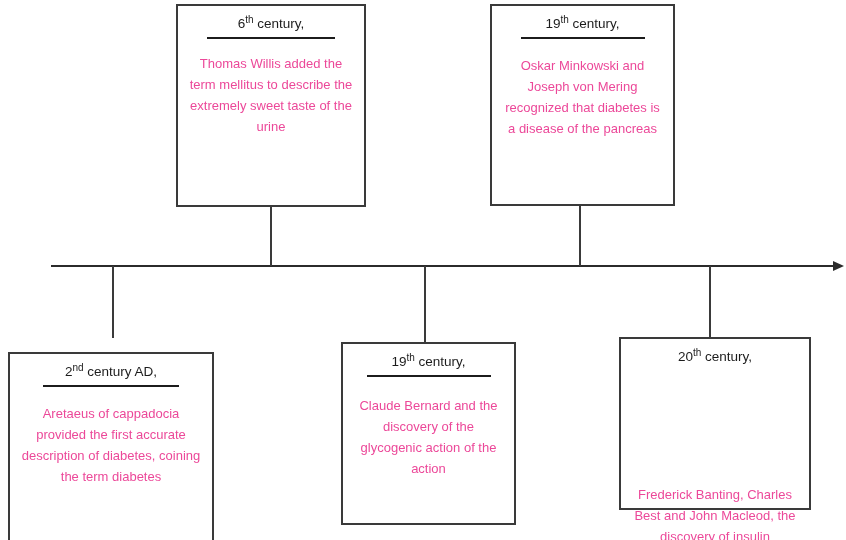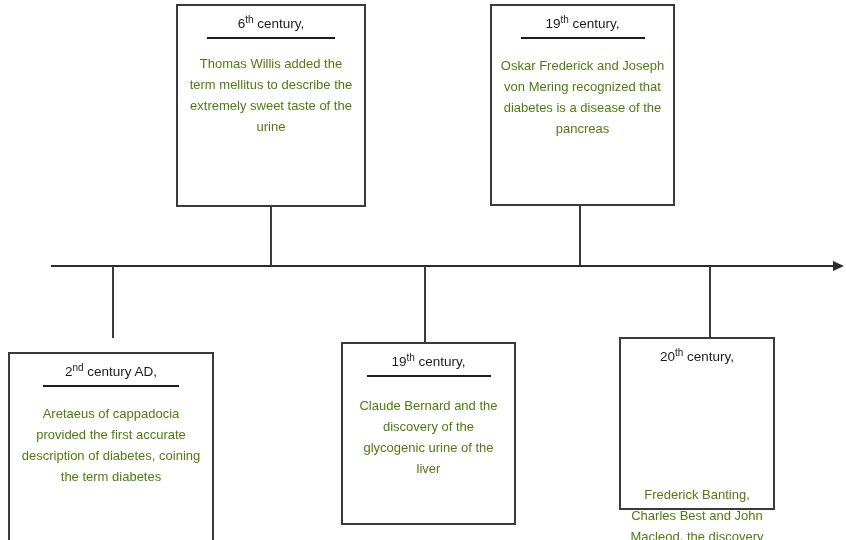--- a/index.html
+++ b/index.html
@@ -61,33 +61,33 @@
     vertical-align: super;
     line-height: 0;
   }
   .heading-rule {
     height: 1.6px;
     background: #1c1c1c;
     margin-top: 5px;
   }
   .box-body {
     font-size: 13px;
-    color: #4d7c0f;
+    color: #ec4899;
     text-align: center;
     line-height: 1.62;
     margin-top: 16px;
     padding: 0 2px;
   }
 
   
   #box-willis   { left: 176px; top: 4px;   width: 190px; height: 203px; }
   #box-minkowski{ left: 490px; top: 4px;   width: 185px; height: 202px; }
   #box-aretaeus { left: 8px;   top: 352px; width: 206px; height: 196px; }
   #box-bernard  { left: 341px; top: 342px; width: 175px; height: 183px; }
-  #box-banting  { left: 619px; top: 337px; width: 156px; height: 173px; gap: 48px; }
+  #box-banting  { left: 619px; top: 337px; width: 192px; height: 173px; gap: 48px; }
 
   #box-willis    .heading-rule { width: 128px; }
   #box-minkowski .heading-rule { width: 124px; }
   #box-aretaeus  .heading-rule { width: 136px; }
   #box-bernard   .heading-rule { width: 124px; }
   #box-banting   .heading-rule { width: 124px; }
 
   #box-willis    .box-body { margin-top: 14px; }
   #box-minkowski .box-body { margin-top: 16px; }
   #box-aretaeus  .box-body { }
@@ -115,37 +115,37 @@
     </div>
     <div class="heading-rule"></div>
     <div class="box-body">Thomas Willis added the term mellitus to describe the extremely sweet taste of the urine</div>
   </div>
 
   <div class="event-box" id="box-minkowski">
     <div class="box-heading">
       <span>19</span><sup>th</sup><span> century,</span>
     </div>
     <div class="heading-rule"></div>
-    <div class="box-body">Oskar Frederick and Joseph von Mering recognized that diabetes is a disease of the pancreas</div>
+    <div class="box-body">Oskar Minkowski and Joseph von Mering recognized that diabetes is a disease of the pancreas</div>
   </div>
 
   <div class="event-box" id="box-aretaeus">
     <div class="box-heading">
       <span>2</span><sup>nd</sup><span> century AD,</span>
     </div>
     <div class="heading-rule"></div>
     <div class="box-body">Aretaeus of cappadocia provided the first accurate description of diabetes, coining the term diabetes</div>
   </div>
 
   <div class="event-box" id="box-bernard">
     <div class="box-heading">
       <span>19</span><sup>th</sup><span> century,</span>
     </div>
     <div class="heading-rule"></div>
-    <div class="box-body">Claude Bernard and the discovery of the glycogenic urine of the liver</div>
+    <div class="box-body">Claude Bernard and the discovery of the glycogenic action of the action</div>
   </div>
 
   <div class="event-box" id="box-banting">
     <div class="box-heading">
       <span>20</span><sup>th</sup><span> century,</span>
     </div>
     <div class="heading-rule"></div>
     <div class="box-body">Frederick Banting, Charles Best and John Macleod, the discovery of insulin</div>
   </div>
 

